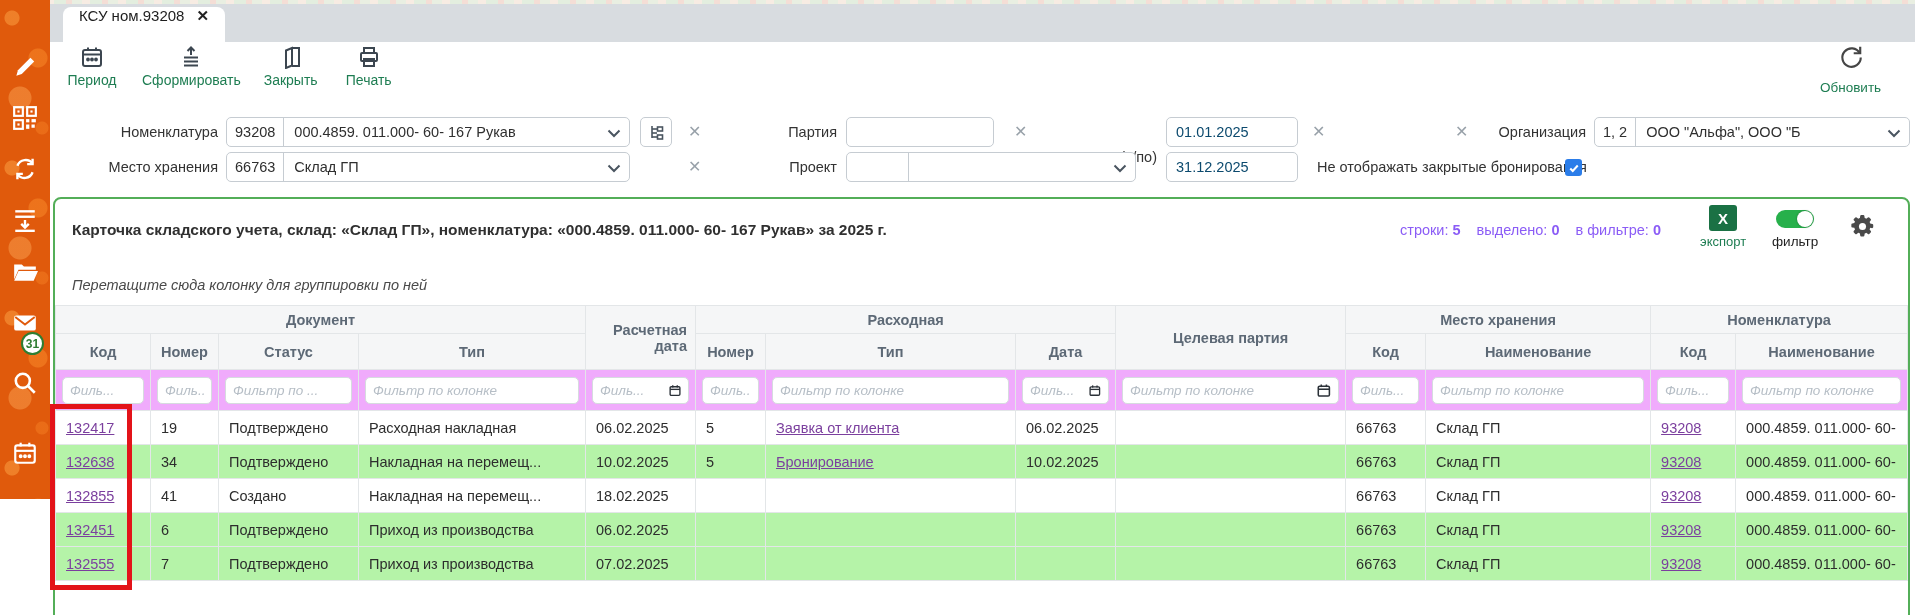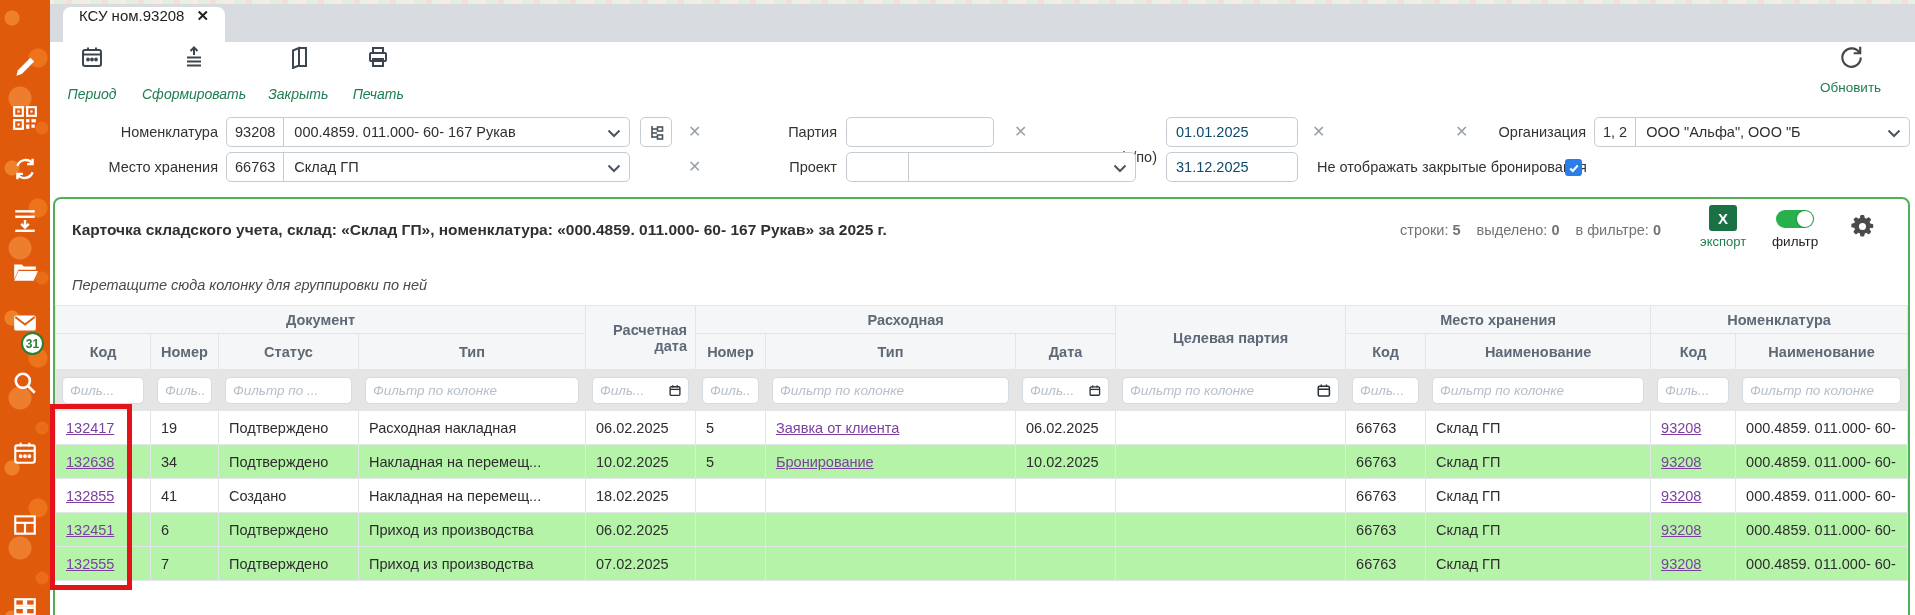--- a/index.html
+++ b/index.html
@@ -4,42 +4,42 @@
 <style>
   * { margin:0; padding:0; box-sizing:border-box; }
   html,body { width:1915px; height:615px; overflow:hidden; }
   body { position:relative; font-family:"Liberation Sans", sans-serif; background:#fff; color:#2f2f2f; }
 
   
   .top-strip { position:absolute; left:0; top:0; width:1915px; height:4px;
     background:repeating-linear-gradient(90deg,#e9efe2 0 10px,#f7ece3 10px 18px,#e3eedf 18px 30px,#f4ded6 30px 36px); }
 
   
-  .sidebar { position:absolute; left:0; top:0; width:50px; height:615px;
+  .sidebar { position:absolute; left:0; top:0; width:50px; height:499px;
     background-color:#e05a0c;
     background-image:
       radial-gradient(circle at 12px 18px, rgba(247,148,57,.65) 7px, rgba(247,148,57,0) 8px),
       radial-gradient(circle at 38px 58px, rgba(240,120,30,.85) 9px, rgba(240,120,30,0) 10px),
       radial-gradient(circle at 20px 98px, rgba(250,160,80,.5) 11px, rgba(250,160,80,0) 12px),
       radial-gradient(circle at 42px 128px, rgba(235,110,25,.9) 6px, rgba(235,110,25,0) 7px);
     background-size:50px 150px; }
   .side-ic { position:absolute; left:12px; width:26px; height:26px; }
   .badge { position:absolute; left:21px; top:332px; width:23px; height:23px; border-radius:50%;
     background:#fff; border:2px solid #2e7d32; color:#2e7d32; font-size:12px; font-weight:bold;
     display:flex; align-items:center; justify-content:center; }
 
   
   .tabbar { position:absolute; left:50px; top:4px; width:1865px; height:38px; background:#d8dce0; }
   .tab { position:absolute; left:13px; top:3px; height:35px; background:#fff; border-radius:8px 8px 0 0;
     padding:0 16px; display:flex; align-items:flex-start; gap:12px; font-size:15px; color:#1d1d1d; }
   .tab-close { font-weight:bold; font-size:15px; color:#222; cursor:pointer; }
 
   
   .toolbar { position:absolute; left:64px; top:45px; display:flex; gap:22px; }
-  .tbtn { display:flex; flex-direction:column; align-items:center; gap:17px; min-width:56px; cursor:pointer;font-style:italic; }
+  .tbtn { display:flex; flex-direction:column; align-items:center; gap:3px; min-width:56px; cursor:pointer; }
   .tbtn .lbl { font-size:14px; color:#1e7d52; }
   .refresh-btn { position:absolute; left:1820px; top:44px; display:flex; flex-direction:column; align-items:center; gap:10px; cursor:pointer; }
   .refresh-btn .lbl { font-size:13.5px; color:#1e7d52; }
 
   
   .flabel { position:absolute; font-size:14.5px; color:#333; line-height:30px; text-align:right; white-space:nowrap; }
   .txt { position:absolute; height:30px; border:1px solid #c6ccd2; border-radius:5px; background:#fff;
     font-family:"Liberation Sans",sans-serif; font-size:14.5px; color:#0c4a6e; padding:0 9px; }
   .combo { position:absolute; height:30px; border:1px solid #c6ccd2; border-radius:5px; background:#fff;
     display:flex; align-items:stretch; }
@@ -49,41 +49,41 @@
   .clear { position:absolute; line-height:30px; font-size:16px; color:#98a1a9; cursor:pointer; }
   .tree-btn { position:absolute; width:32px; height:30px; border:1px solid #c6ccd2; border-radius:5px;
     background:#fff; display:flex; align-items:center; justify-content:center; cursor:pointer; }
   .checkbox { position:absolute; width:17px; height:17px; background:#2b7de9; border-radius:3px;
     display:flex; align-items:center; justify-content:center; cursor:pointer; }
 
   
   .panel { position:absolute; left:53px; top:197px; width:1857px; height:500px;
     border:2px solid #53ae58; border-radius:8px; background:#fff; }
   .panel-title { position:absolute; left:72px; top:221px; font-size:15.5px; font-weight:600; color:#303030; }
-  .stats { position:absolute; left:1400px; top:222px; display:flex; gap:16px; font-size:14.5px; color:#737373; }
+  .stats { position:absolute; left:1400px; top:222px; display:flex; gap:16px; font-size:14.5px; color:#8b5cf6; }
   .stats b { margin-left:4px; }
   .export-box { position:absolute; left:1700px; top:205px; display:flex; flex-direction:column; align-items:center; gap:3px; cursor:pointer; }
   .xls { width:28px; height:26px; background:#1a7144; border-radius:3px; color:#fff; font-weight:bold;
     font-size:15px; display:flex; align-items:center; justify-content:center; }
   .export-box .lbl { font-size:13px; color:#1e7d52; }
   .toggle-box { position:absolute; left:1772px; top:210px; display:flex; flex-direction:column; align-items:center; gap:6px; }
   .toggle { width:38px; height:18px; background:#27b04b; border-radius:9px; position:relative; cursor:pointer; }
   .toggle .knob { position:absolute; right:1px; top:1px; width:16px; height:16px; background:#fff; border-radius:50%; box-shadow:0 0 2px rgba(0,0,0,.4); }
   .toggle-box .lbl { font-size:13.5px; color:#222; }
   .gear { position:absolute; left:1850px; top:214px; cursor:pointer; }
   .hint { position:absolute; left:72px; top:277px; font-size:14.5px; font-style:italic; color:#4a4a4a; }
 
   
   .grid-wrap { position:absolute; left:55px; top:305px; width:1853px; }
   table.grid { border-collapse:collapse; width:1853px; table-layout:fixed; }
   .grid th, .grid td { border:1px solid #e3e6e8; font-size:14.5px; overflow:hidden; white-space:nowrap; }
   .grid thead th { background:#f5f6f7; color:#5d6976; font-weight:600; text-align:center; }
   .grid tr.group-row th { height:28px; }
   .grid tr.col-row th { height:36px; padding:2px 6px; }
-  .grid tr.filter-row th { background:#e5e5e5; height:41px; padding:0; }
+  .grid tr.filter-row th { background:#f0abfc; height:41px; padding:0; }
   .fwrap { display:flex; align-items:center; gap:4px; border:1px solid #d6dbdf; border-radius:5px;
     background:#fff; height:27px; margin:0 6px; padding:0 7px; }
   .finput { border:none; outline:none; width:100%; min-width:10px; font-size:13.5px;
     font-family:"Liberation Sans",sans-serif; color:#333; background:transparent; }
   .finput::placeholder { color:#b6bec6; font-style:italic; }
   .grid td { height:34px; padding:0 10px; color:#2d2d2d; background:#fff; }
   .grid tr.hl td { background:#b5f3a8; }
   .cell-link { color:#7b3f9e; text-decoration:underline; cursor:pointer; }
 
   .red-box { position:absolute; left:50px; top:404px; width:82px; height:186px;

